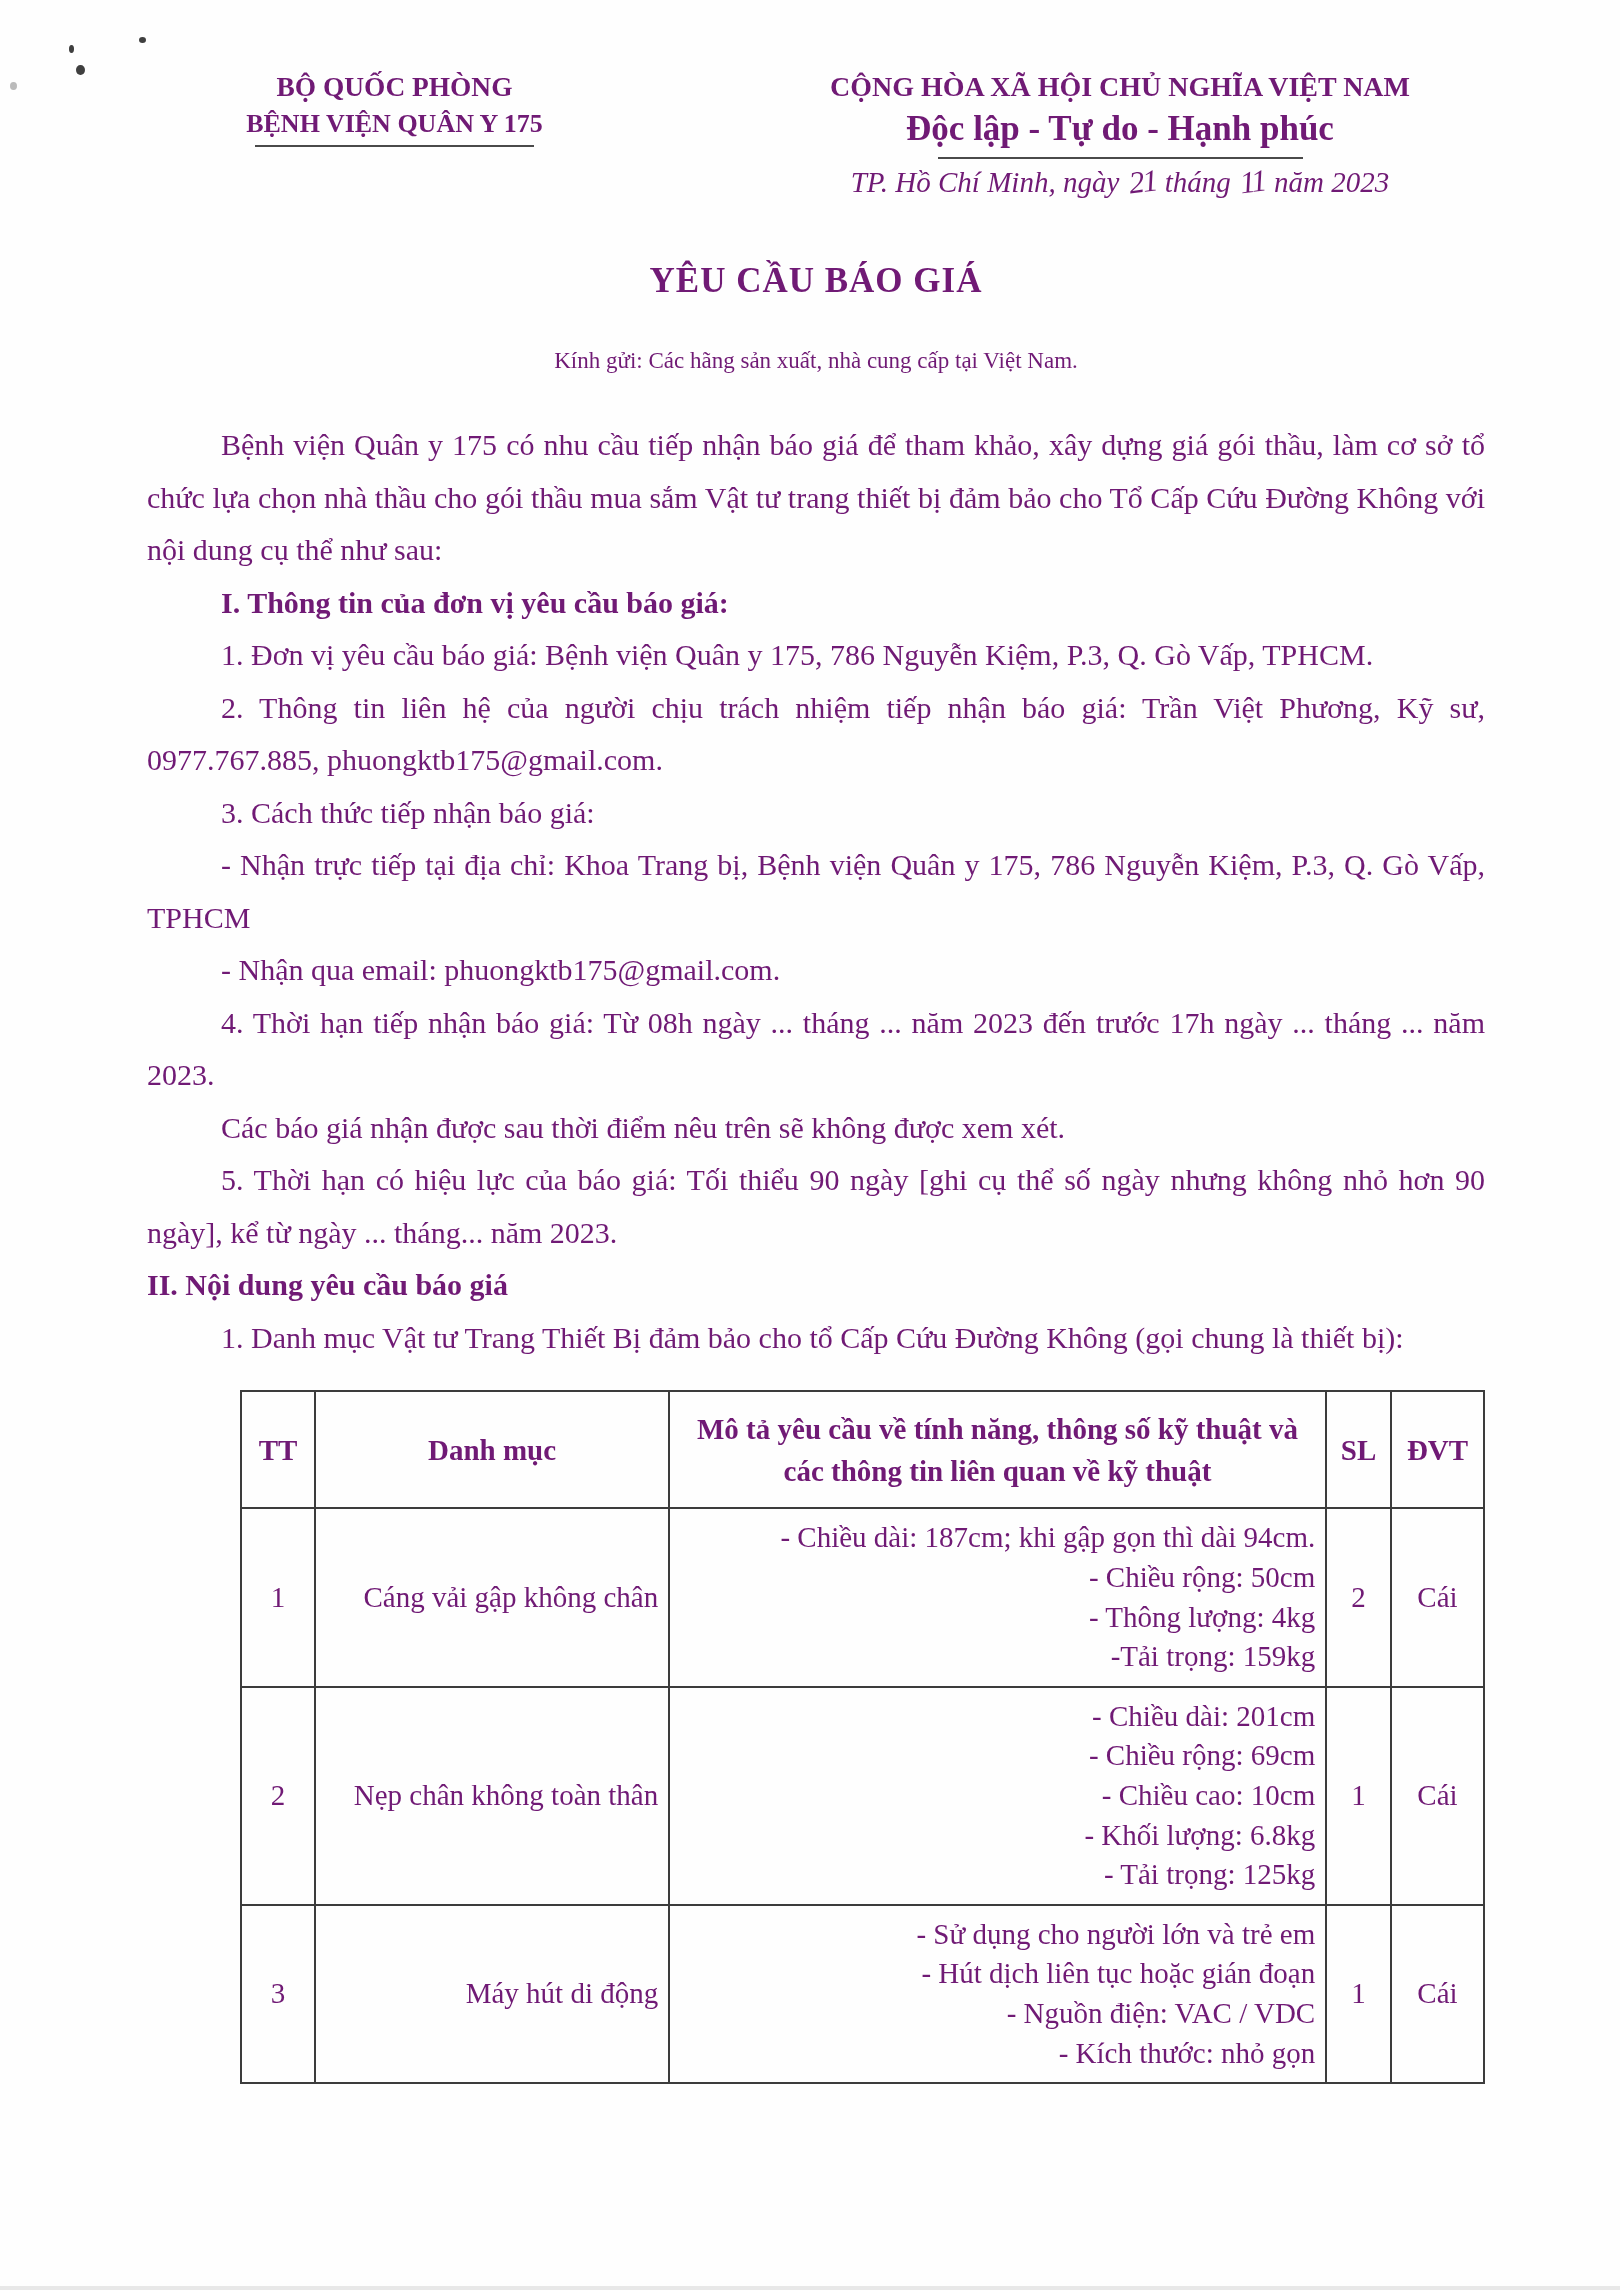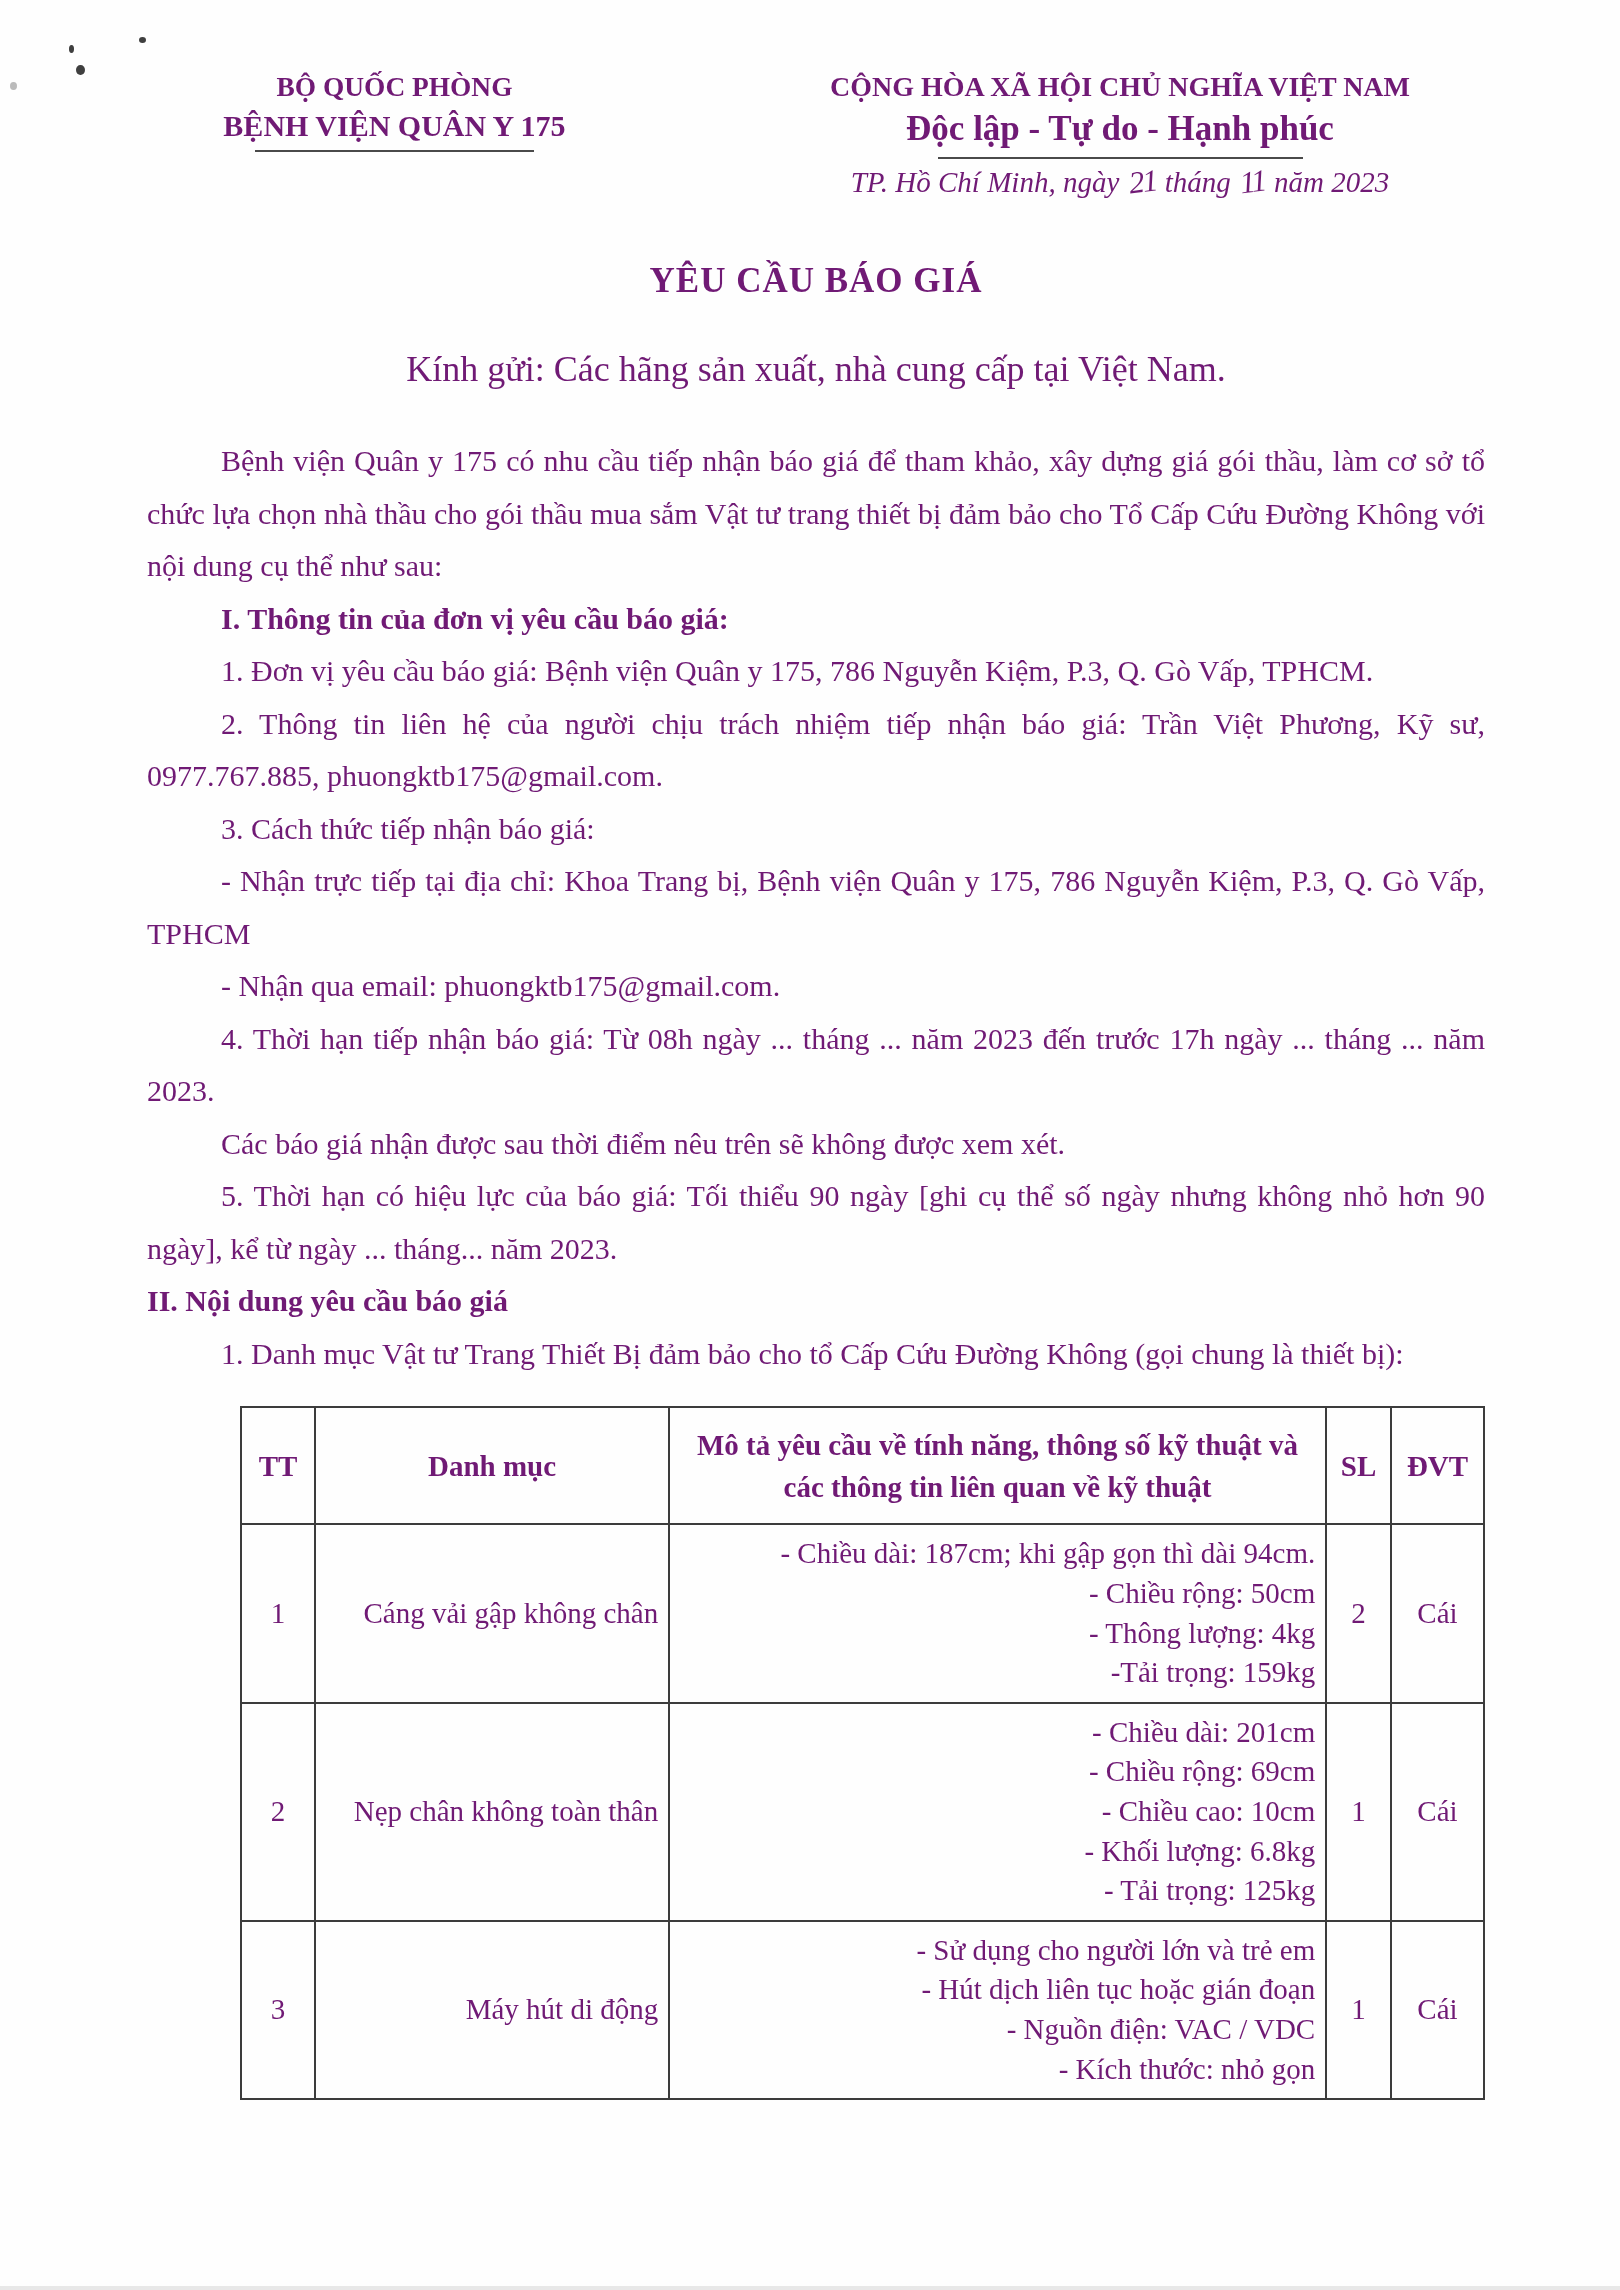--- a/index.html
+++ b/index.html
@@ -13,30 +13,30 @@
     box-sizing:border-box;
     padding:69px 135px 11px 147px;
     -webkit-font-smoothing:antialiased;
   }
   .speck{position:absolute;background:#3f3f3f;border-radius:50%;}
   .doc-header{display:flex;align-items:flex-start;}
   .hdr-left{width:495px;text-align:center;}
   .hdr-spacer{flex:1;}
   .hdr-right{width:730px;text-align:center;}
   .hdr-left .l1{font-weight:bold;font-size:27.4px;line-height:1.35;}
-  .hdr-left .l2{font-weight:bold;font-size:30px;line-height:1.35;}
+  .hdr-left .l2{font-weight:bold;font-size:26px;line-height:1.35;}
   .hdr-right .l1{font-weight:bold;font-size:28px;line-height:1.3;}
   .hdr-right .l2{font-weight:bold;font-size:35px;line-height:1.35;}
   .rule{height:2px;background:#4a4a4a;margin:3.9px auto 0 auto;}
   .rule-left{width:279px;}
   .rule-right{width:365px;margin-bottom:5.9px;}
   .date-line{font-style:italic;font-size:29px;margin-top:5.9px;white-space:nowrap;}
   .hand{display:inline-block;font-style:italic;transform:rotate(-7deg);letter-spacing:-2px;font-size:31px;margin:0 2px;}
   .doc-title{text-align:center;font-weight:bold;font-size:35px;letter-spacing:1px;margin-top:61px;}
-  .salutation{text-align:center;font-size:36px;margin-top:47px;}
+  .salutation{text-align:center;font-size:23px;margin-top:47px;}
   .bodytext{margin-top:45px;font-size:30px;line-height:1.75;text-align:justify;}
   .bodytext p{margin:0;}
   .indent{text-indent:74px;}
   .bold{font-weight:bold;}
   table.spec{
     border-collapse:collapse;table-layout:fixed;
     width:1242px;margin-left:93px;margin-top:25.5px;
     font-size:29px;
   }
   table.spec th,table.spec td{

